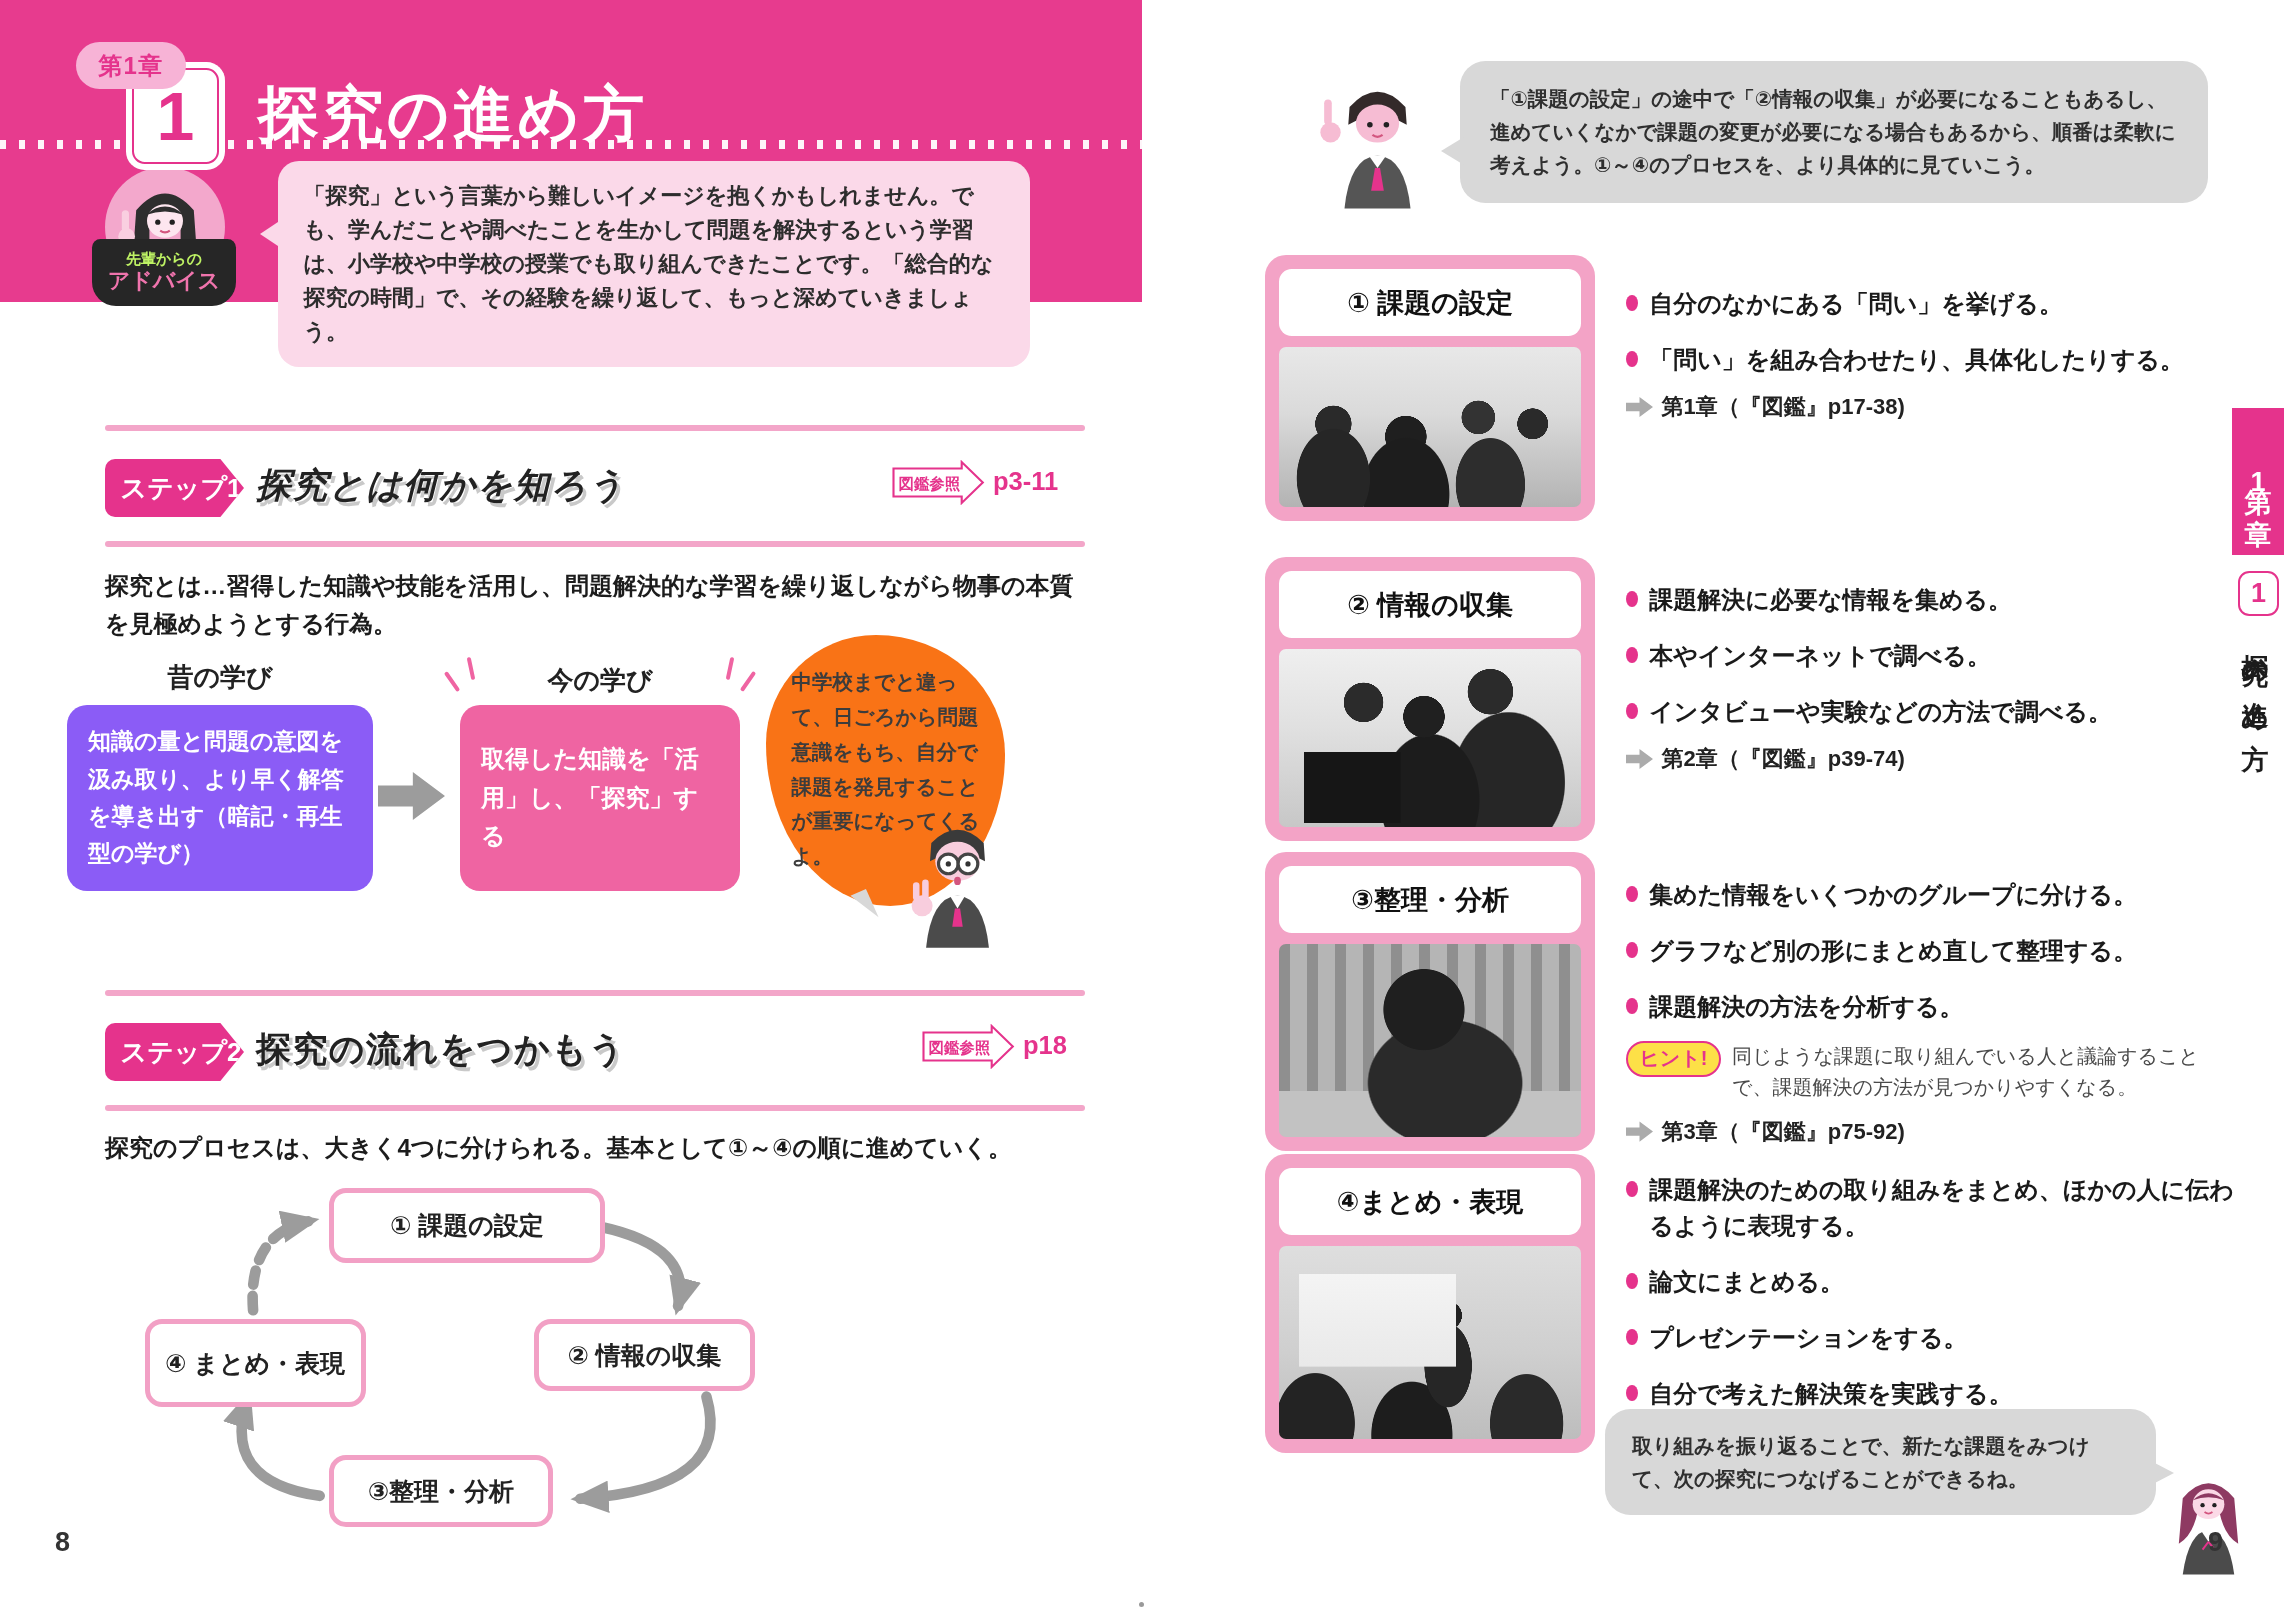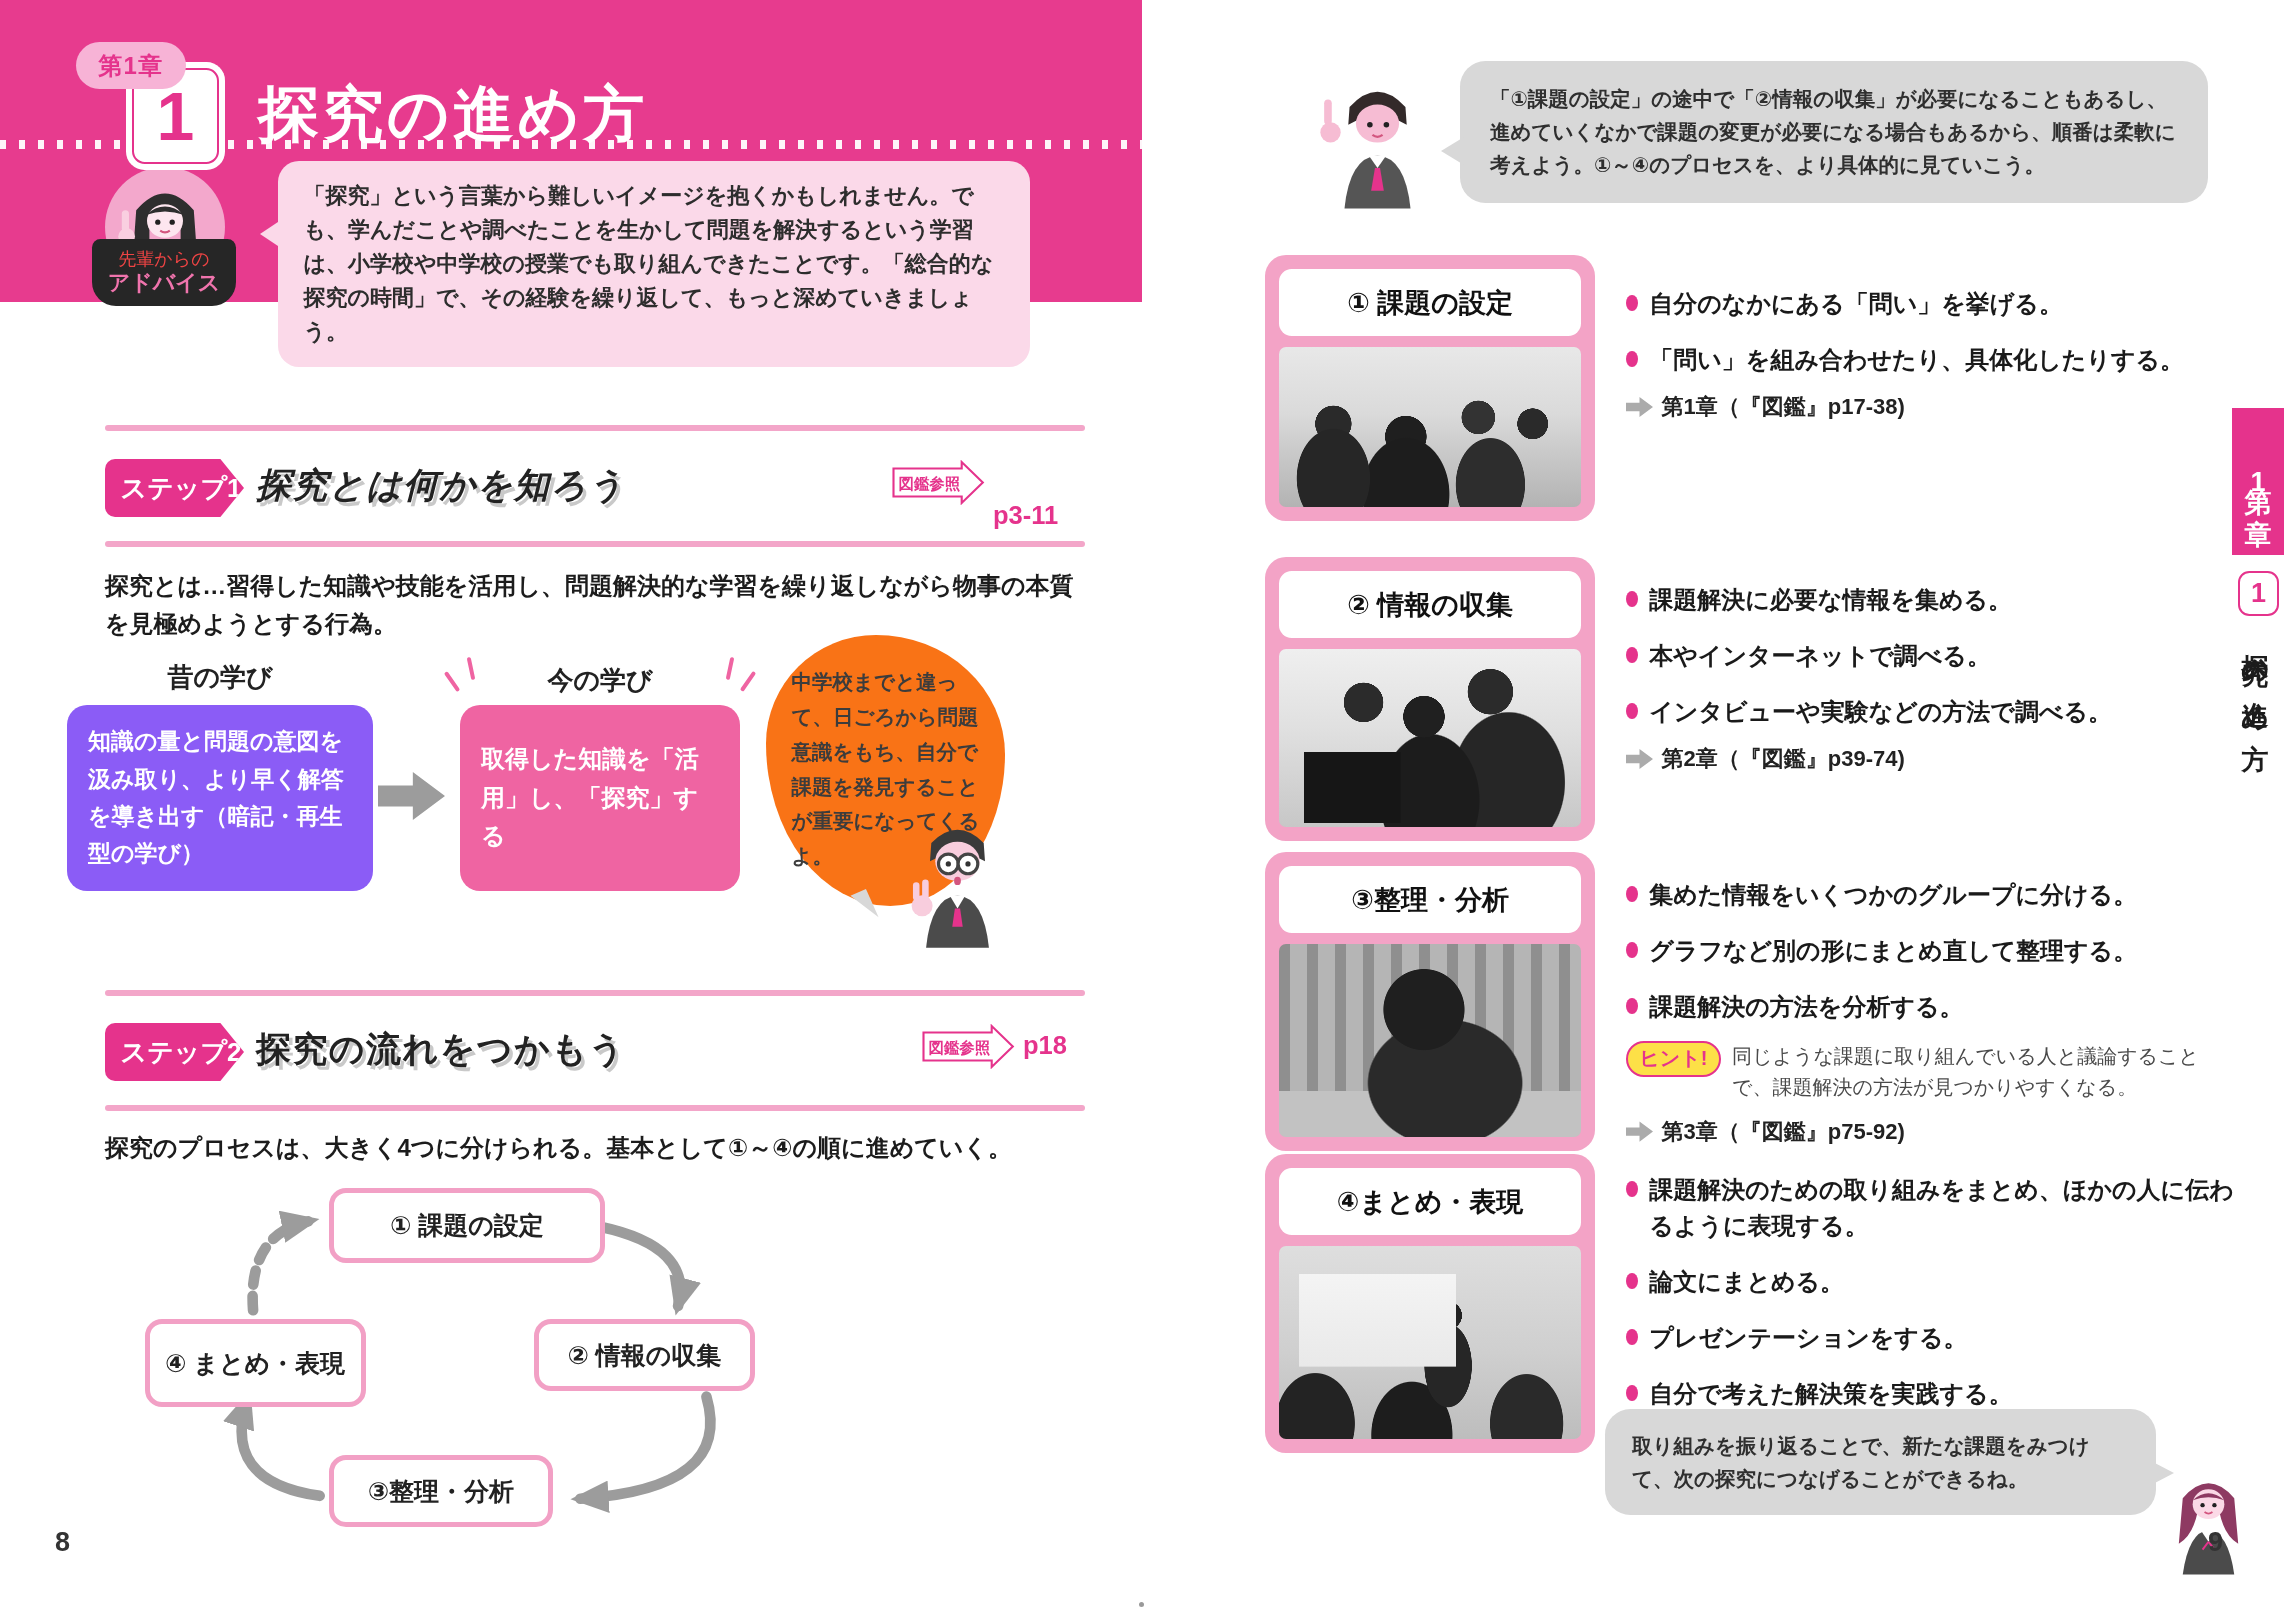--- a/index.html
+++ b/index.html
@@ -20,21 +20,21 @@
   .unit-box{left:126px;top:62px;width:99px;height:108px;background:#fff;border-radius:18.4px;z-index:2;
     display:flex;align-items:center;justify-content:center;}
   .unit-box:before{content:"";position:absolute;inset:6.4px;border:2.8px solid #E5338C;border-radius:12.7px;}
   .unit-num{font-size:68px;font-weight:900;color:#E5338C;line-height:1;}
   .main-title{left:258px;top:74px;color:#fff;font-size:61px;font-weight:900;letter-spacing:3.5px;}
 
   
   .avatar{left:105px;top:167px;width:120px;height:120px;border-radius:50%;background:#F3A8CC;overflow:hidden;z-index:1;}
   .adv-badge{left:92px;top:239px;width:144px;height:67px;background:#262626;z-index:2;
     border-radius:8.5px 8.5px 24px 24px;display:flex;flex-direction:column;align-items:center;justify-content:center;line-height:1.2;}
-  .adv-badge .l1{color:#ef4444;font-size:18px;font-weight:400;}
+  .adv-badge .l1{color:#bef264;font-size:15px;font-weight:700;}
   .adv-badge .l2{color:#F074AD;font-size:22px;font-weight:900;}
   .adv-bubble{left:278px;top:161px;width:752px;background:#FBD9E9;border-radius:21px;padding:17.7px 25.5px;box-sizing:border-box;}
   .adv-bubble:before{content:"";position:absolute;left:-18.4px;top:59px;width:0;height:0;
     border-top:14px solid transparent;border-bottom:14px solid transparent;border-right:21px solid #FBD9E9;}
   .adv-text{font-size:22px;font-weight:600;line-height:1.55;color:#2d2d2d;}
 
   
   .rule{height:6.4px;background:#F3A6C9;border-radius:3.5px;}
   .step-badge{width:139px;height:58px;background:#E5338C;color:#fff;font-size:26px;font-weight:800;
     display:flex;align-items:center;justify-content:flex-start;padding-left:15.6px;box-sizing:border-box;
@@ -171,21 +171,21 @@
   <div class="adv-text">「探究」という言葉から難しいイメージを抱くかもしれません。でも、学んだことや調べたことを生かして問題を解決するという学習は、小学校や中学校の授業でも取り組んできたことです。「総合的な探究の時間」で、その経験を繰り返して、もっと深めていきましょう。</div>
 </div>
 
 <div class="abs rule" style="left:105px;top:425px;width:980px;"></div>
 <div class="abs step-badge" style="left:105px;top:459px;">ステップ1</div>
 <div class="abs step-title" style="left:256px;top:462px;font-style:italic;">探究とは何かを知ろう</div>
 <svg class="abs" style="left:891px;top:460px;" width="95" height="45" viewBox="0 0 134 64">
   <polygon points="3,12 100,12 100,3 130,32 100,61 100,52 3,52" fill="#ffffff" stroke="#E5338C" stroke-width="3"></polygon>
   <text x="10" y="41" font-size="22" font-weight="700" fill="#E5338C">図鑑参照</text>
 </svg>
-<div class="abs ref-pages" style="left:993px;top:467px;margin-top:34px;">p3-11</div>
+<div class="abs ref-pages" style="left:993px;top:467px;">p3-11</div>
 <div class="abs rule" style="left:105px;top:541px;width:980px;"></div>
 <div class="abs body-text" style="left:105px;top:567px;width:992px;">探究とは…習得した知識や技能を活用し、問題解決的な学習を繰り返しながら物事の本質を見極めようとする行為。</div>
 
 <div class="abs cmp-label" style="left:67px;top:660px;width:306px;">昔の学び</div>
 <div class="abs old-box">知識の量と問題の意図を汲み取り、より早く解答を導き出す（暗記・再生型の学び）</div>
 <div class="abs cmp-arrow"></div>
 <div class="abs cmp-label" style="left:460px;top:663px;width:280px;">今の学び</div>
 <div class="abs new-box">取得した知識を「活用」し、「探究」する</div>
 <div class="abs spark" style="left:450px;top:670px;transform:rotate(-35deg);"></div>
 <div class="abs spark" style="left:469px;top:657px;transform:rotate(-12deg);"></div>

